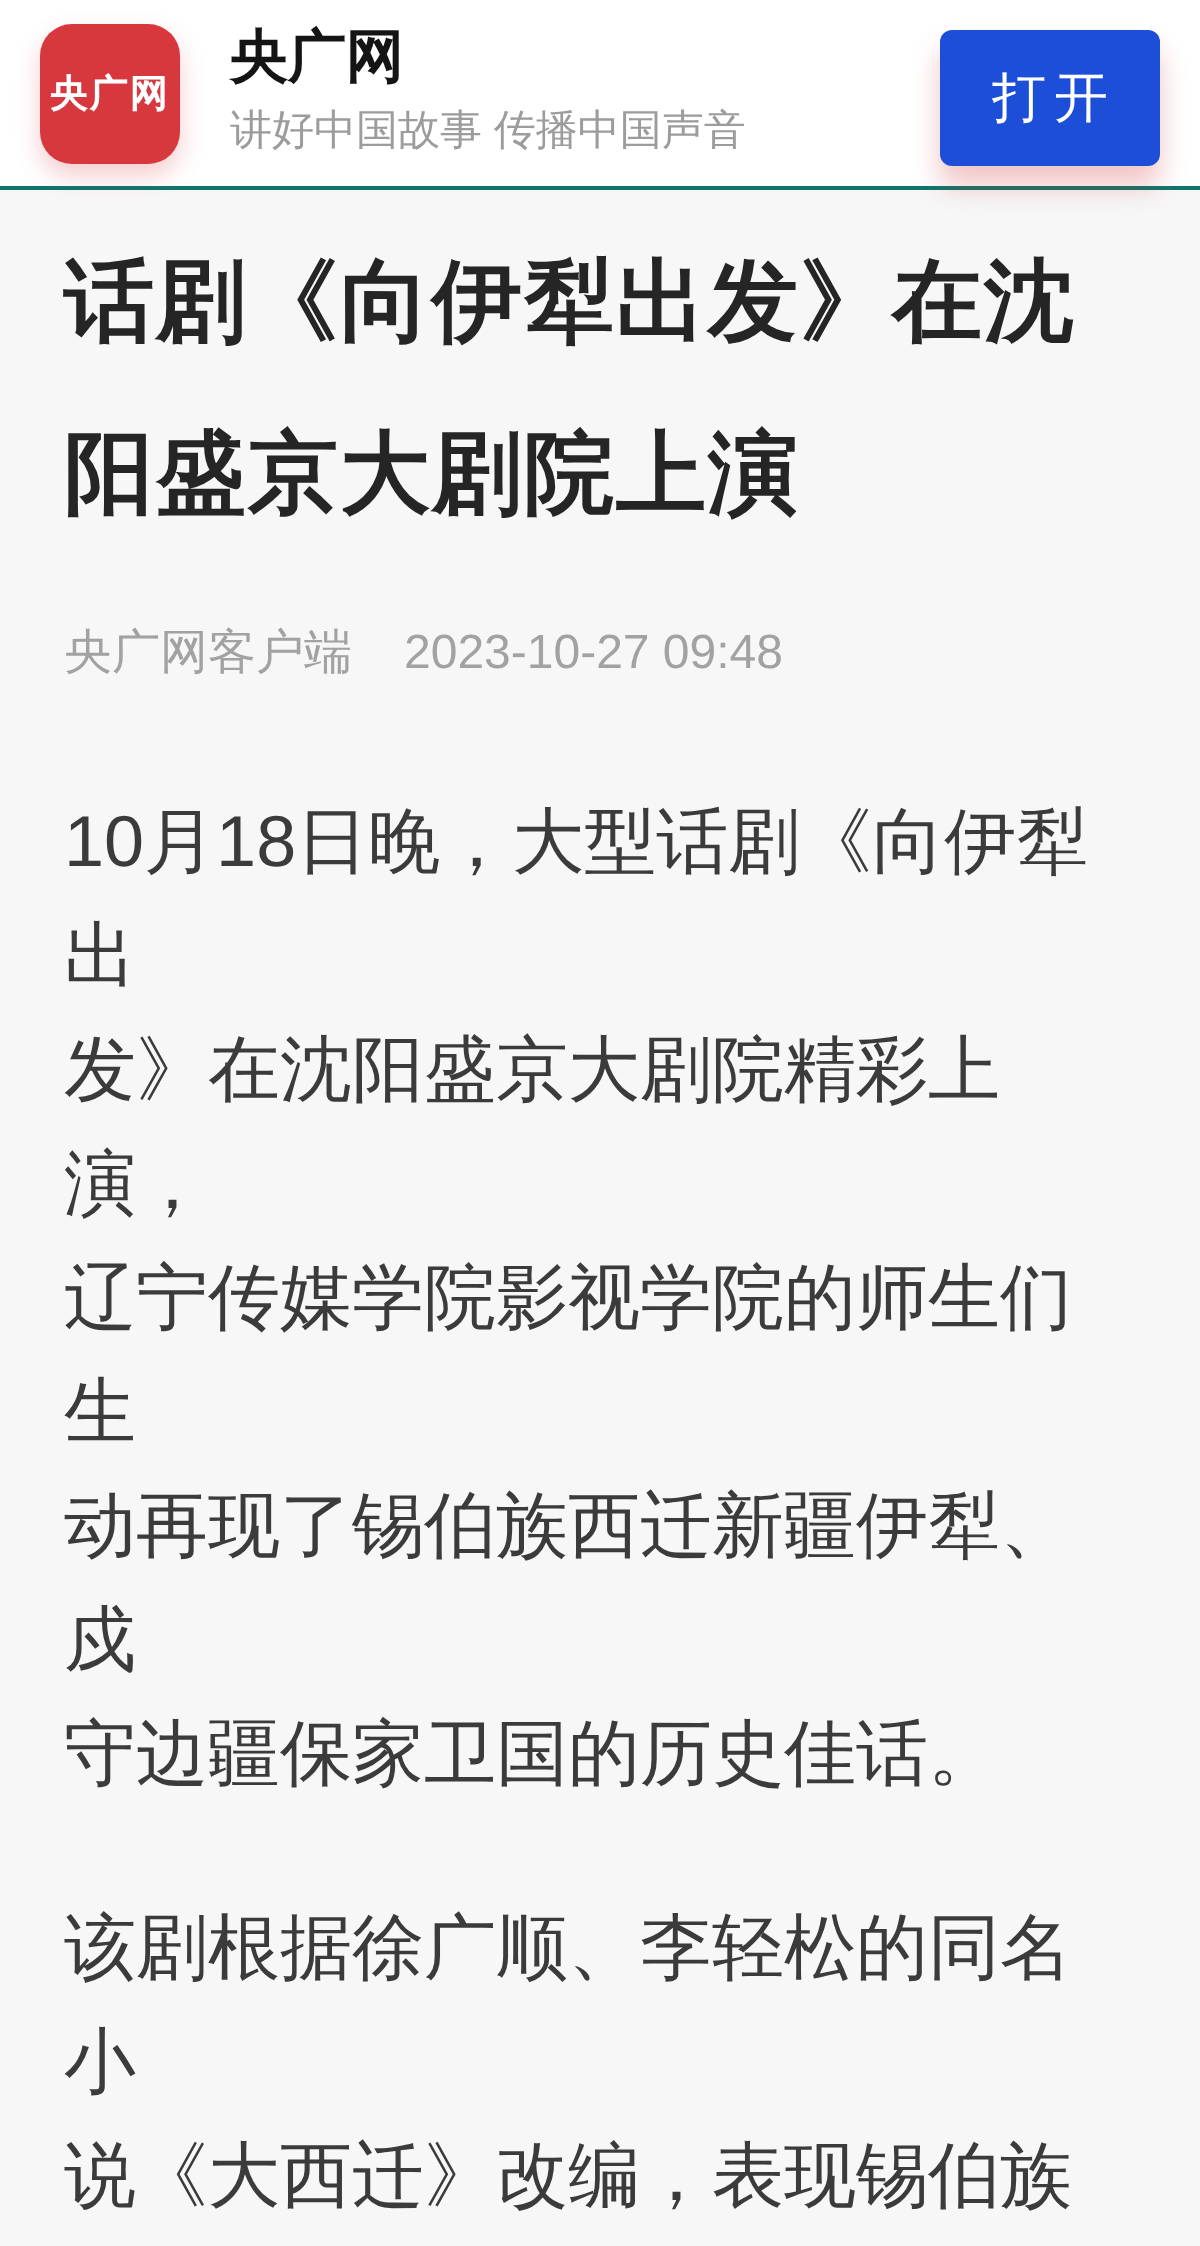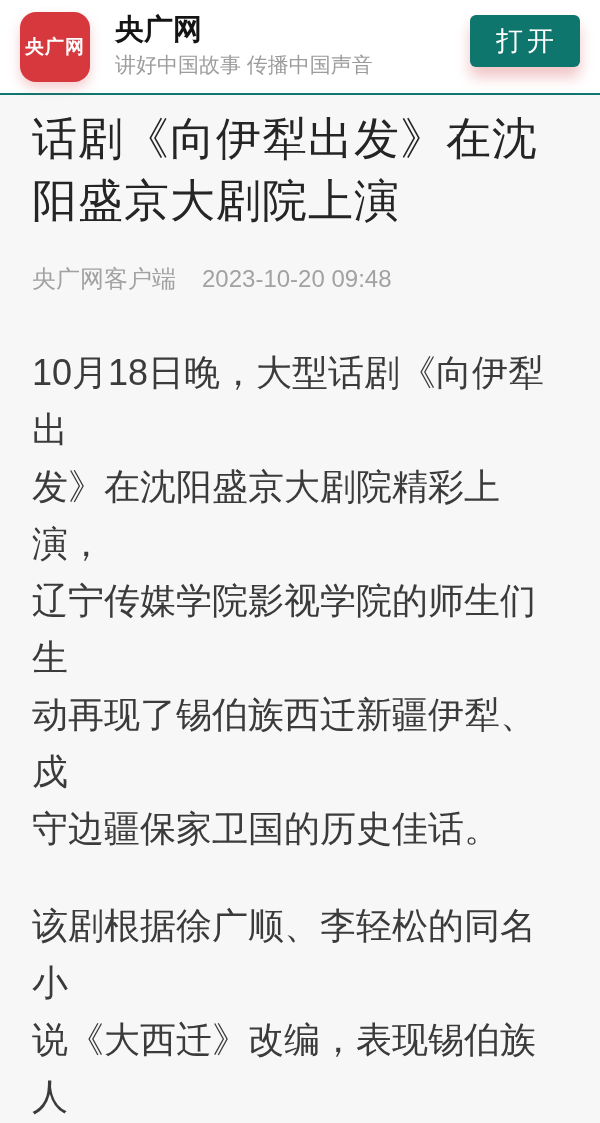--- a/index.html
+++ b/index.html
@@ -44,41 +44,41 @@
     line-height: 1.1;
   }
   .app-tagline {
     font-size: 21px;
     color: #9c9c9c;
     margin-top: 5px;
     white-space: nowrap;
   }
   .open-btn {
     width: 110px;
-    height: 52px;
-    background: #0f766e;
+    height: 68px;
+    background: #1d4ed8;
     color: #ffffff;
     font-size: 27px;
     font-family: inherit;
     border: none;
     border-radius: 6px;
     letter-spacing: 4px;
     text-indent: 4px;
     box-shadow: 0 10px 14px rgba(206, 45, 49, 0.28);
     align-self: flex-start;
     margin-top: 15px;
     cursor: pointer;
     flex: 0 0 auto;
   }
   .article { padding: 0 32px; }
   .article-title {
     margin-top: 13px;
     font-size: 45px;
-    line-height: 62px;
-    font-weight: 400;
+    line-height: 86px;
+    font-weight: 700;
     color: #252525;
     letter-spacing: 1px;
     white-space: pre-line;
   }
   .byline {
     margin-top: 30px;
     display: flex;
     align-items: flex-end;
     gap: 26px;
     font-size: 24px;
@@ -106,21 +106,21 @@
     <div class="app-tagline">讲好中国故事 传播中国声音</div>
   </div>
   <button class="open-btn">打开</button>
 </header>
 
 <main class="article">
   <h1 class="article-title">话剧《向伊犁出发》在沈
 阳盛京大剧院上演</h1>
   <div class="byline">
     <span class="source">央广网客户端</span>
-    <span class="timestamp">2023-10-20 09:48</span>
+    <span class="timestamp">2023-10-27 09:48</span>
   </div>
   <p class="para">10月18日晚，大型话剧《向伊犁出
 发》在沈阳盛京大剧院精彩上演，
 辽宁传媒学院影视学院的师生们生
 动再现了锡伯族西迁新疆伊犁、戍
 守边疆保家卫国的历史佳话。</p>
   <p class="para">该剧根据徐广顺、李轻松的同名小
 说《大西迁》改编，表现锡伯族人
 从沈阳出发，告别家乡、克服艰难
 险阻，用时一年零三个月、行程两

